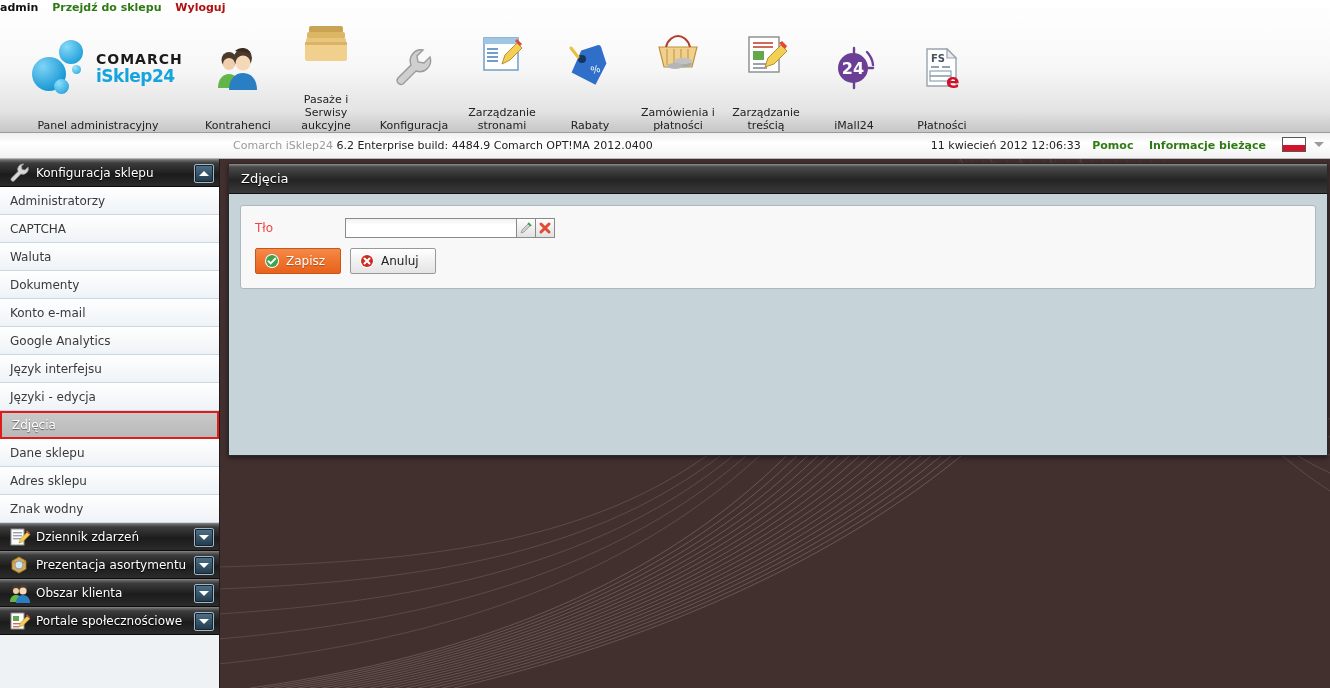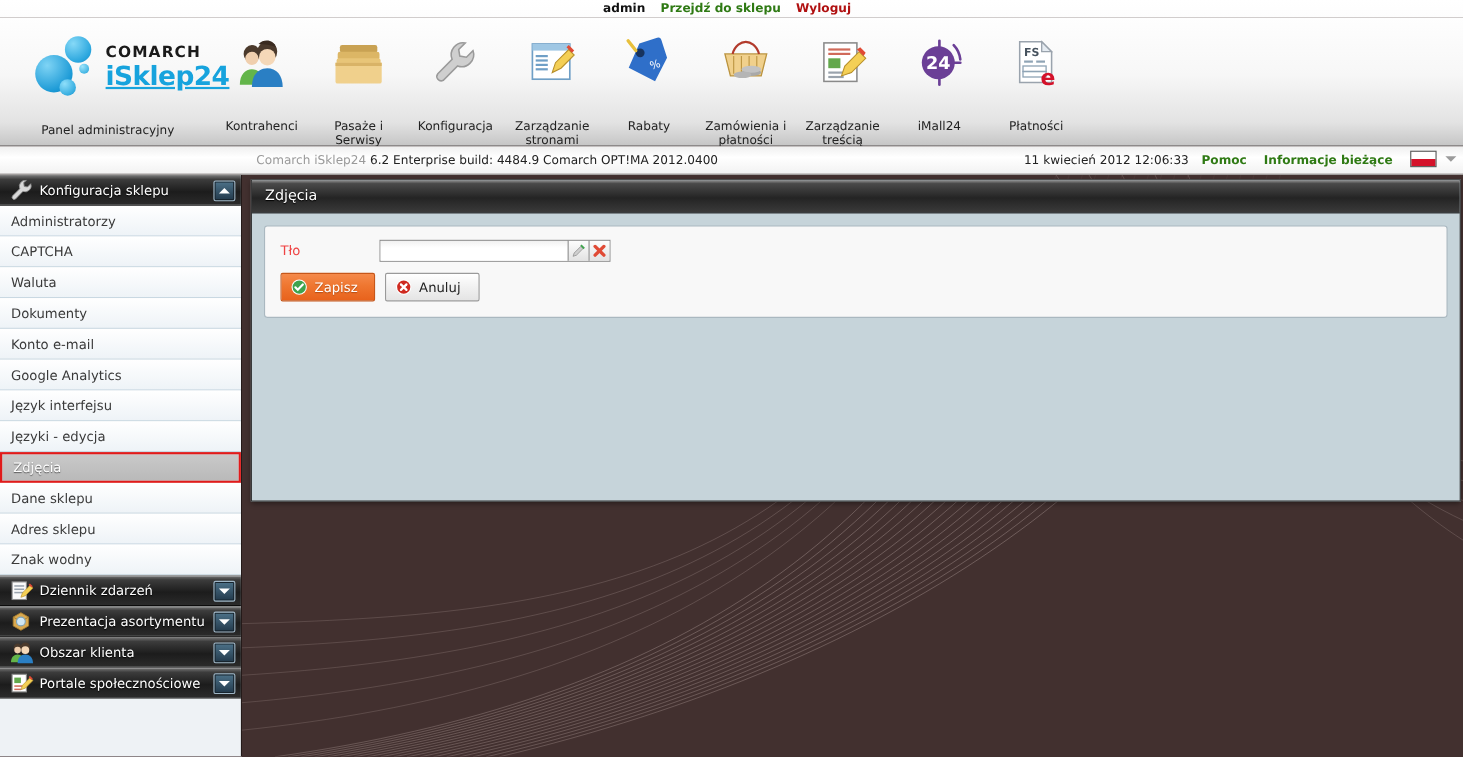--- a/index.html
+++ b/index.html
@@ -8,35 +8,35 @@
     font-family: "DejaVu Sans", "Liberation Sans", sans-serif;
     font-size: 12px;
     background: #42302f;
     position: relative;
   }
 
   
   #account-bar {
     position:absolute; top:0; left:0; width:1330px; height:16px;
     background: linear-gradient(#ffffff, #fdfdfd);
-    text-align:center; padding-right:8px; line-height:16px;
+    text-align:left; padding-right:8px; line-height:16px;
     font-size:11px; font-weight:bold;
     white-space:nowrap;
   }
   #account-bar .user { color:#111; margin-right:10px; }
   #account-bar .goshop { color:#2f7a14; margin-right:10px; cursor:pointer; }
   #account-bar .logout { color:#b01010; cursor:pointer; }
 
   
   #toolbar {
     position:absolute; top:16px; left:0; width:1330px; height:117px;
     background: linear-gradient(to bottom, #fefefe 0%, #f7f7f7 45%, #e3e3e3 82%, #c6c6c6 100%);
     border-bottom:1px solid #9a9a9a;
   }
-  #toolbar-inner { display:flex; align-items:flex-start; height:100%; padding-left:18px; }
+  #toolbar-inner { display:flex; align-items:flex-end; height:100%; padding-left:18px; }
   .tool {
     width:88px; text-align:center; padding-top:10px;
     cursor:pointer; position:relative;
   }
   .tool.brand { width:176px; text-align:left; padding-top:14px; }
   .tool .glyph { height:62px; display:flex; align-items:center; justify-content:center; }
   .tool .lbl {
     font-size:11px; color:#222; line-height:13px; display:block;
     padding:0 2px;
     margin-top:20px;
@@ -50,21 +50,21 @@
   .b1 { width:34px;height:34px; left:2px; top:18px;
         background:radial-gradient(circle at 32% 28%, #7fd4f5, #1c9ad6 70%, #0d7cb5); }
   .b2 { width:24px;height:24px; left:29px; top:1px;
         background:radial-gradient(circle at 32% 28%, #86d9f7, #2aa6de 70%, #1184c0); }
   .b3 { width:15px;height:15px; left:24px; top:40px;
         background:radial-gradient(circle at 32% 28%, #8fdffa, #36ade0 70%, #1589c4); }
   .b4 { width:9px;height:9px; left:42px; top:26px;
         background:radial-gradient(circle at 32% 28%, #9ee4fb, #44b6e4 70%, #1b90c9); }
   .brandtext { margin-left:4px; line-height:1; }
   .brandtext .c1 { font-size:14px; font-weight:bold; letter-spacing:1px; color:#1a1a1a; font-family:"DejaVu Sans",sans-serif; }
-  .brandtext .c2 { font-size:24px; font-weight:bold; color:#17a3dd; letter-spacing:-0.5px; display:block; margin-top:2px;text-decoration:underline;}
+  .brandtext .c2 { font-size:17px; font-weight:bold; color:#17a3dd; letter-spacing:-0.5px; display:block; margin-top:2px;}
 
   
   #infostrip {
     position:absolute; top:133px; left:0; width:1330px; height:26px;
     background: linear-gradient(to bottom, #efefef 0%, #ffffff 40%, #f2f2f2 100%);
     border-bottom:1px solid #b8b8b8;
     font-size:11px; color:#222; line-height:25px;
   }
   #infostrip .left { position:absolute; left:233px; top:0; }
   #infostrip .left .dim { color:#9a9a9a; }

